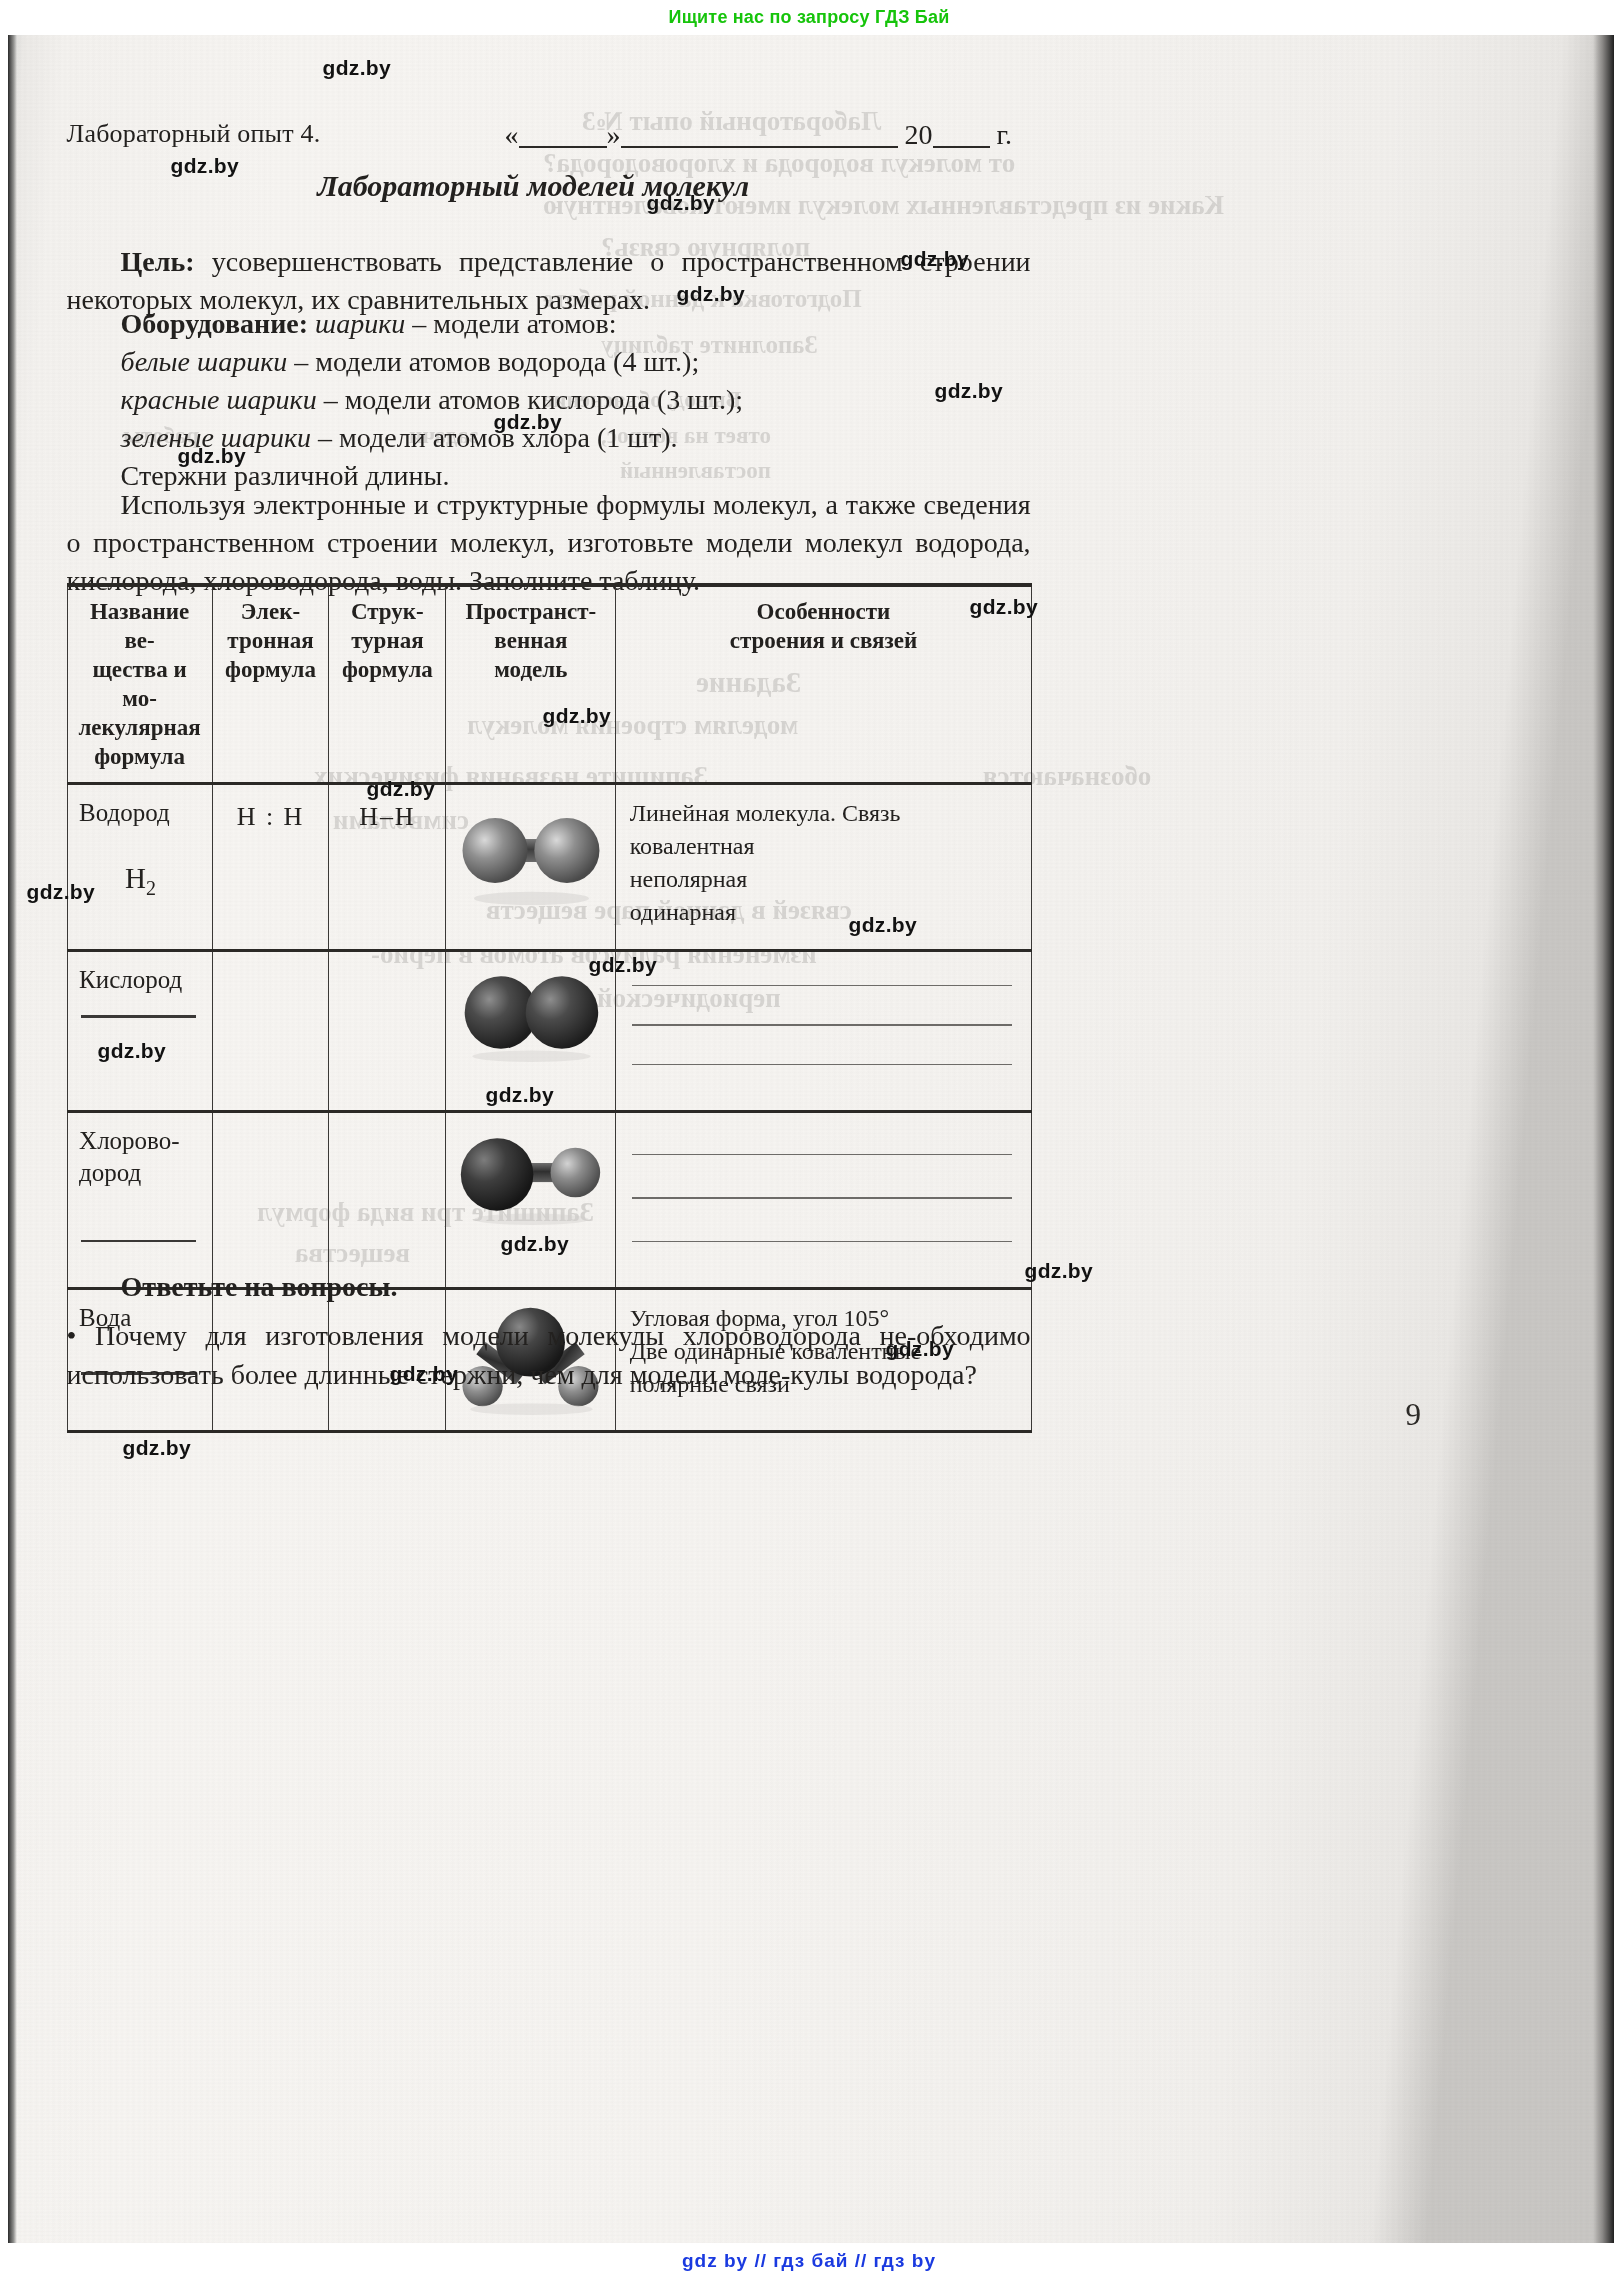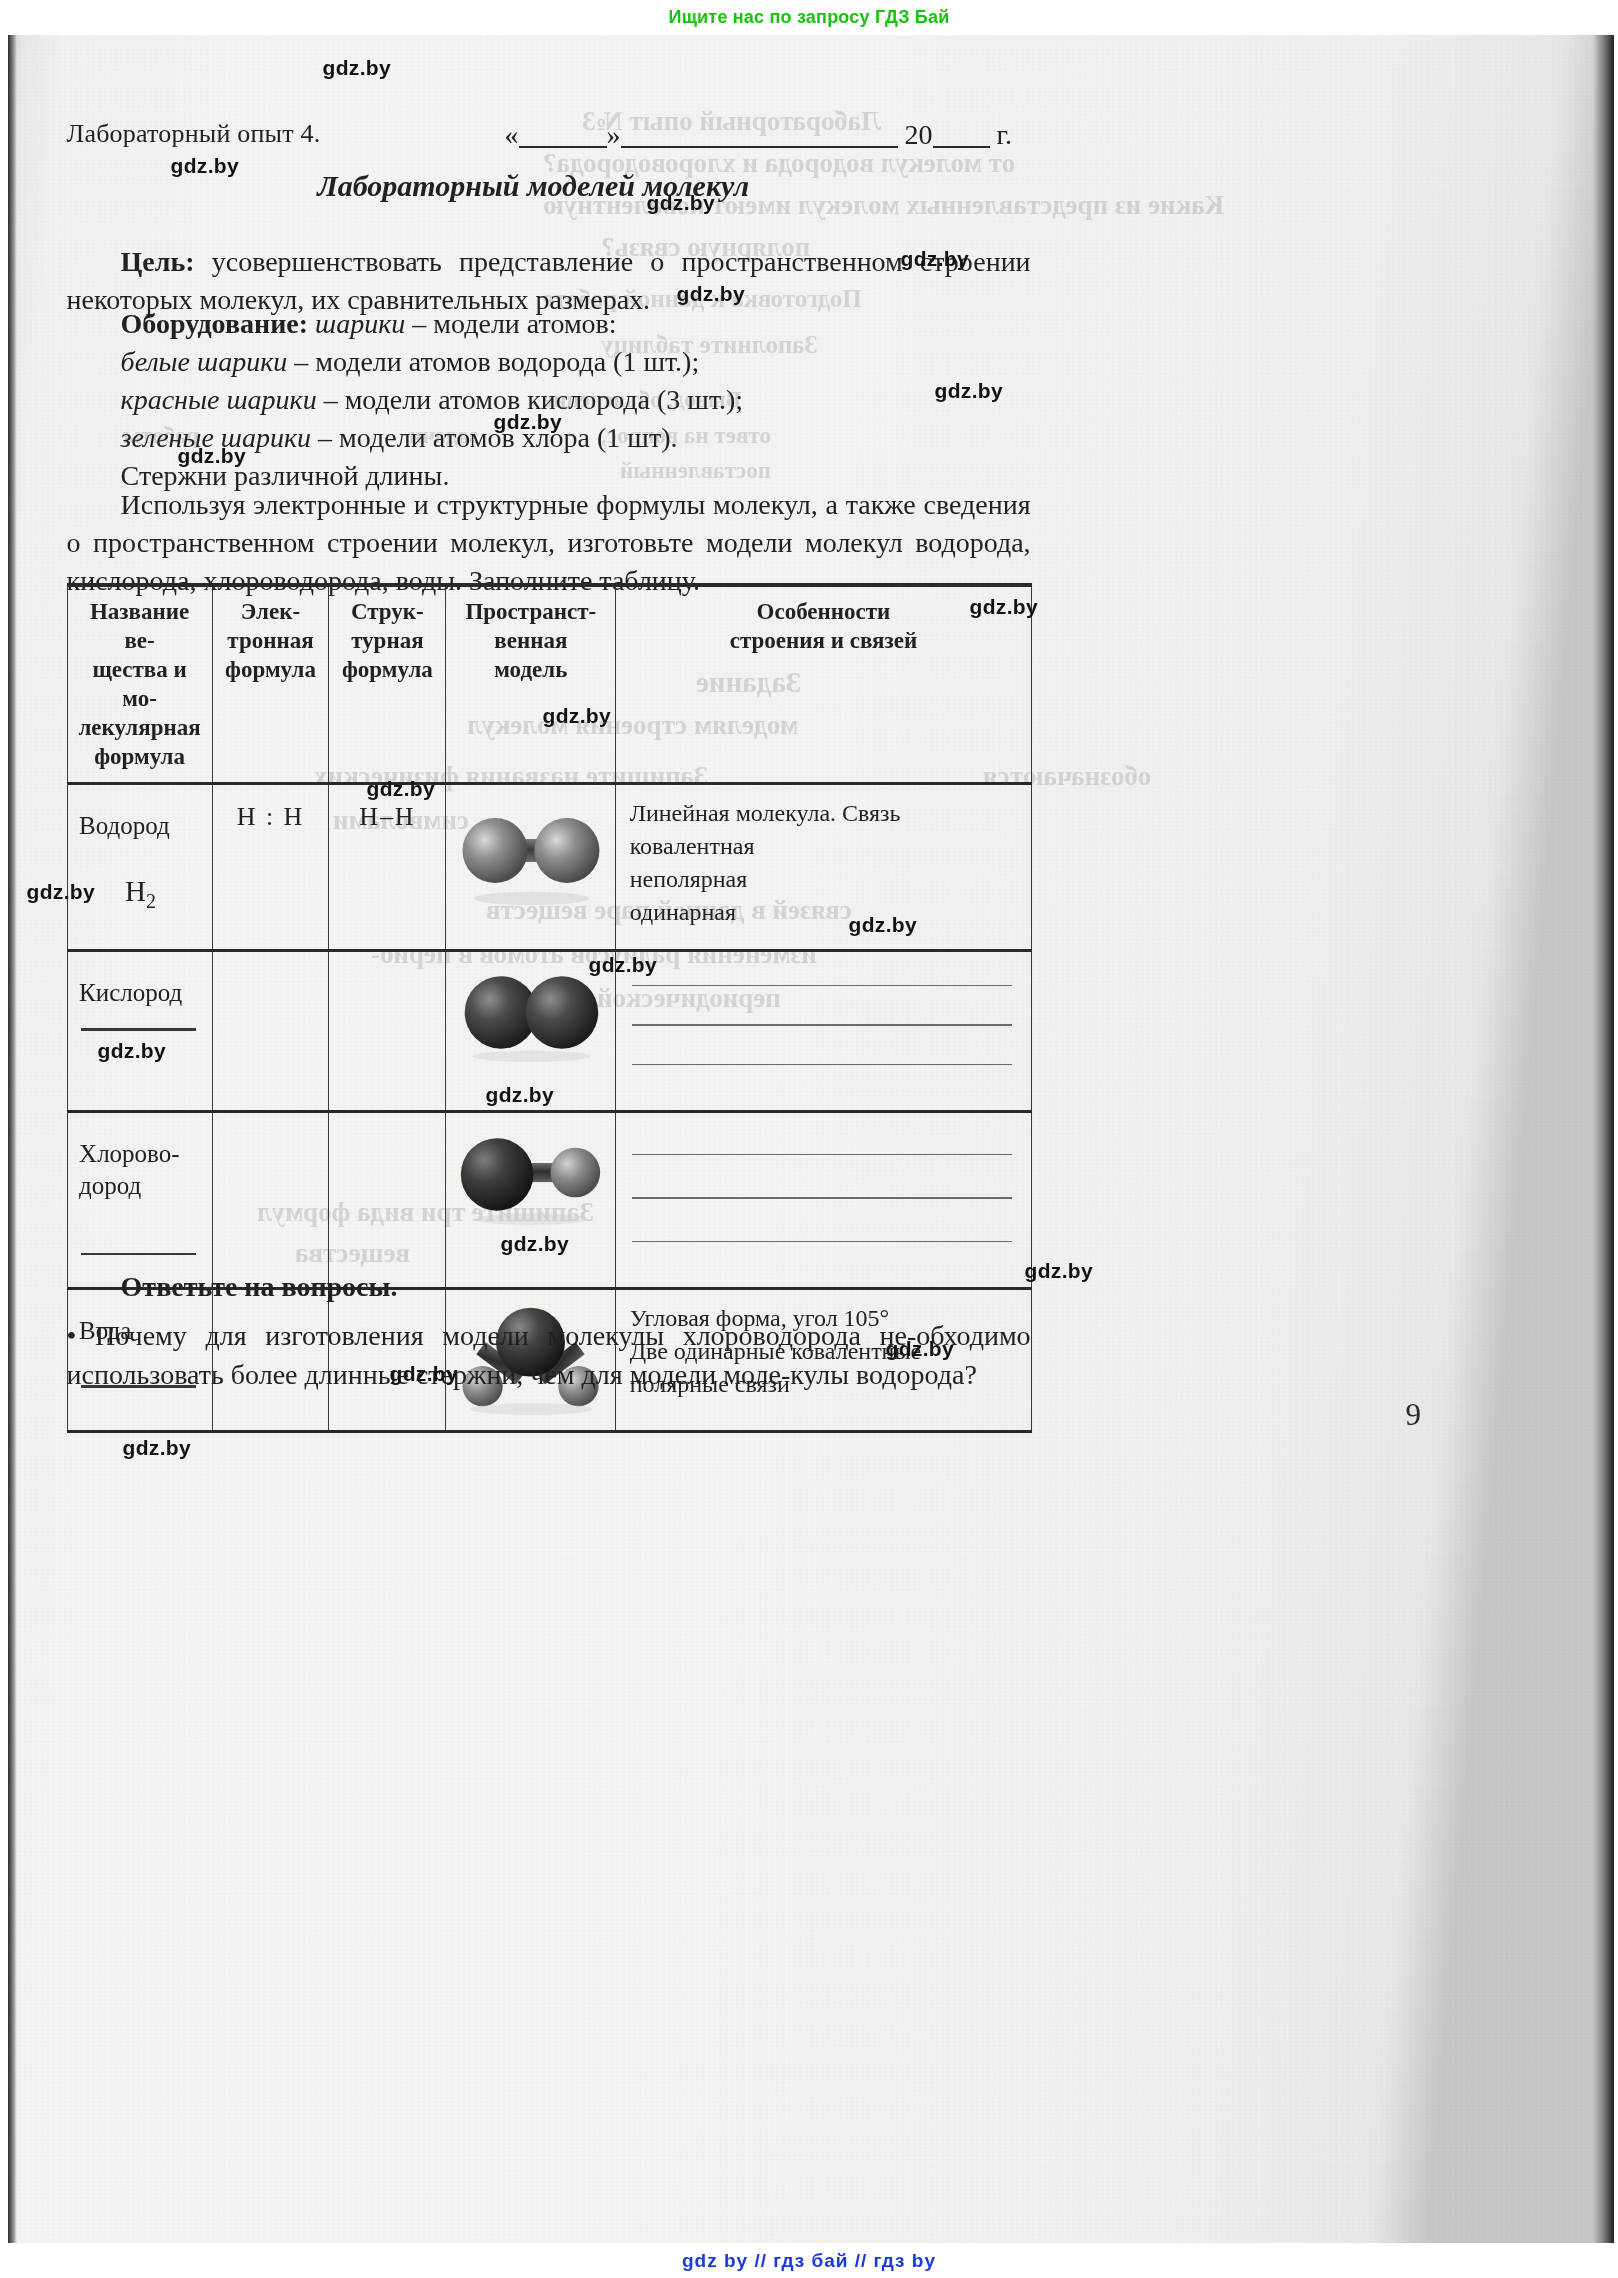--- a/index.html
+++ b/index.html
@@ -149,21 +149,21 @@
     font-weight:700; text-align:center;
     padding:9.6px 5.7px 11.5px 5.7px;
   }
   #tbl tbody td { border-bottom:3.8px solid #2b2926; }
   .c-name { width:145px; }
   .c-el   { width:117px; }
   .c-str  { width:117px; }
   .c-sp   { width:170px; }
   .c-feat { width:417px; }
 
-  .cell-pad { padding:11.5px 9.6px 9.6px 11.5px;margin-top:13px; }
+  .cell-pad { padding:11.5px 9.6px 9.6px 11.5px; }
   .sub-name { font-size:25px; line-height:32.5px; }
   .formula  { font-size:29px; margin-top:32.5px; text-align:center; font-family:"Liberation Serif", serif;}
   .formula sub { font-size:20px; }
   .mid { text-align:center; font-size:26px; padding-top:17px; letter-spacing:1.9px; }
   .feat { font-size:24px; line-height:33px; padding:11.5px 13.4px 9.6px 13.4px; text-align:justify;}
 
   .blank-rule { height:2.5px; background:#3a3836; margin:19px 5.7px 0 1.9px; }
   .blank-rule.thin { height:1.5px; background:#6d6b68; }
   .molbox { display:flex; align-items:center; justify-content:center; padding:7.6px 0 5.7px 0;}
 
@@ -234,21 +234,21 @@
     </div>
 
     <div class="para" id="equip">
       <span class="line l0">
         <span class="b">Оборудование:</span>
         <span class="i">шарики</span>
         <span>– модели атомов:</span>
       </span>
       <span class="line l1">
         <span class="i">белые шарики</span>
-        <span>– модели атомов водорода (1 шт.);</span>
+        <span>– модели атомов водорода (4 шт.);</span>
       </span>
       <span class="line l2">
         <span class="i">красные шарики</span>
         <span>– модели атомов кислорода (3 шт.);</span>
       </span>
       <span class="line l3">
         <span class="i">зеленые шарики</span>
         <span>– модели атомов хлора (1 шт).</span>
       </span>
       <span class="line l4">Стержни различной длины.</span>

